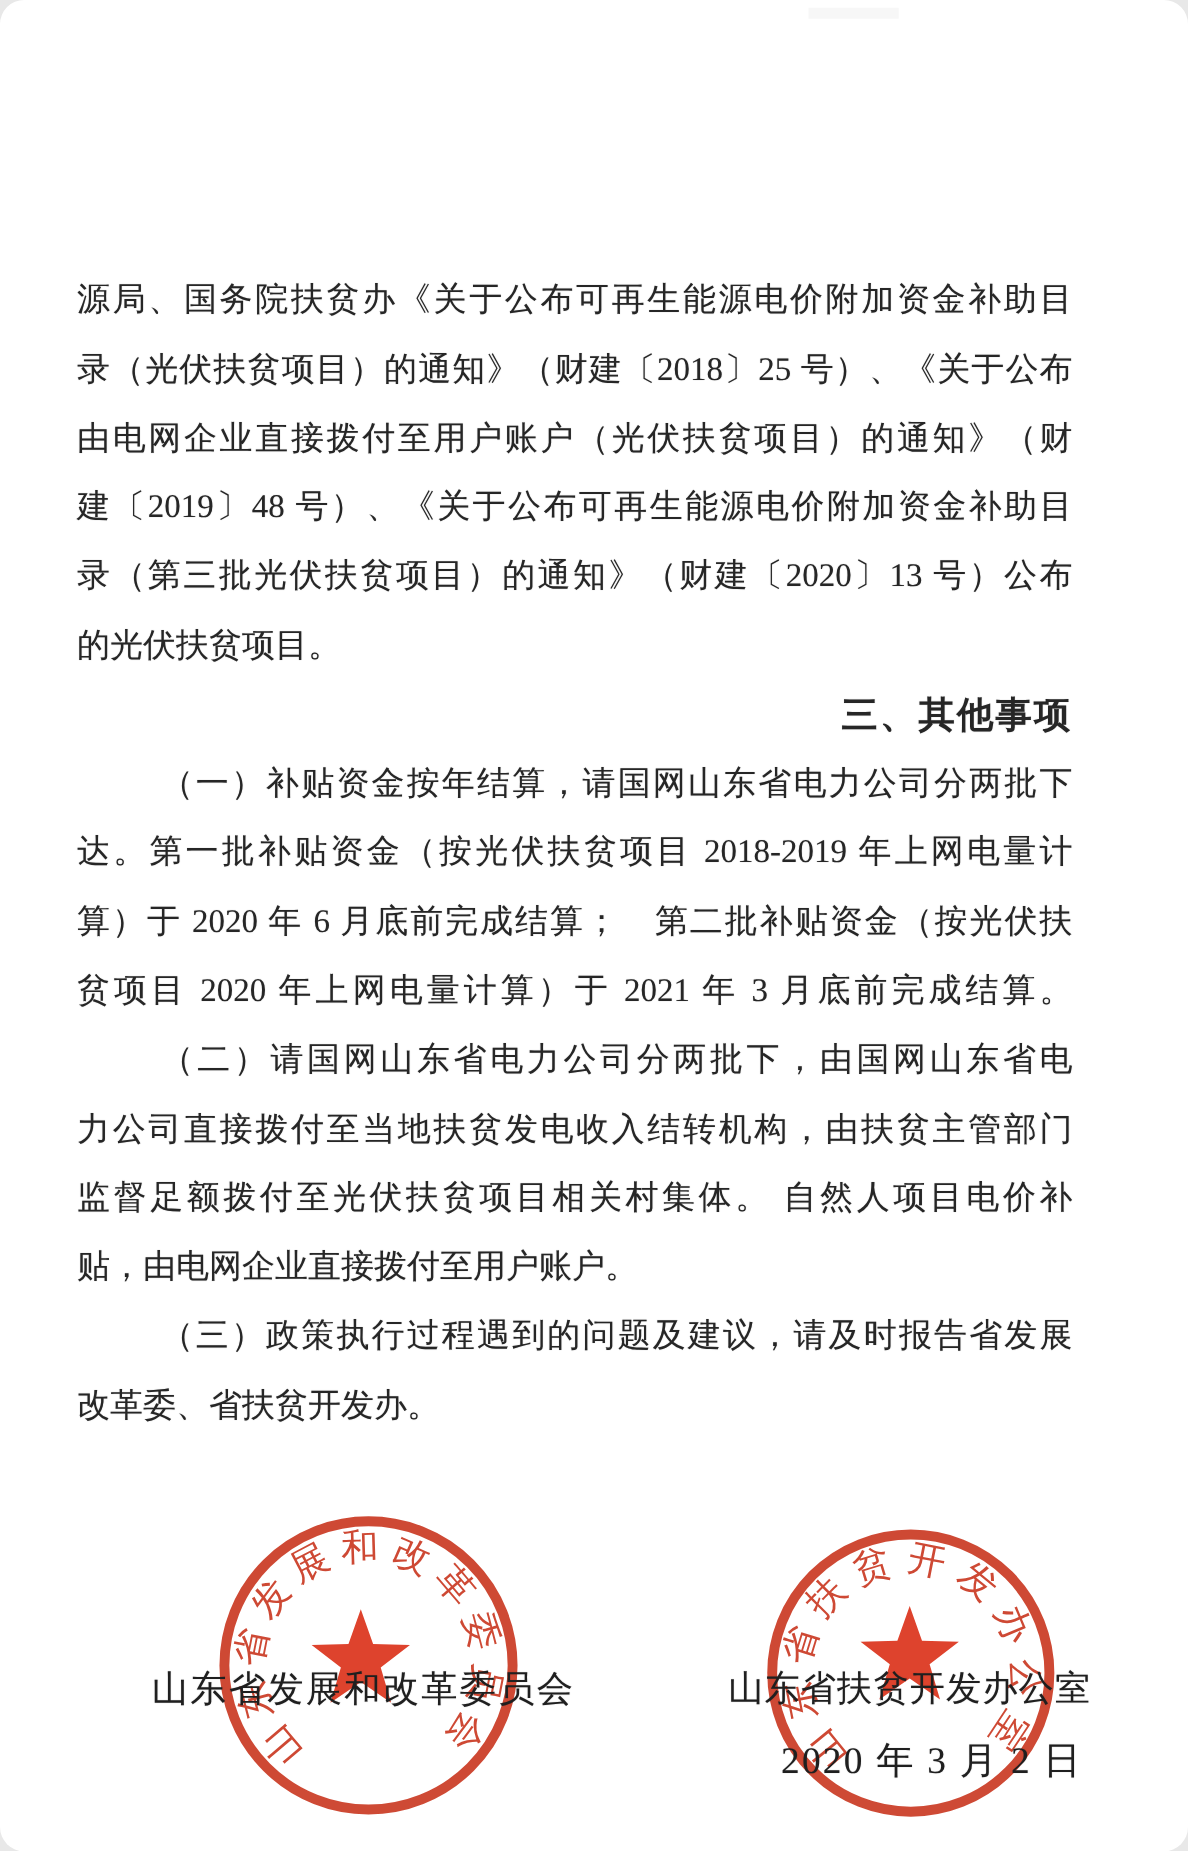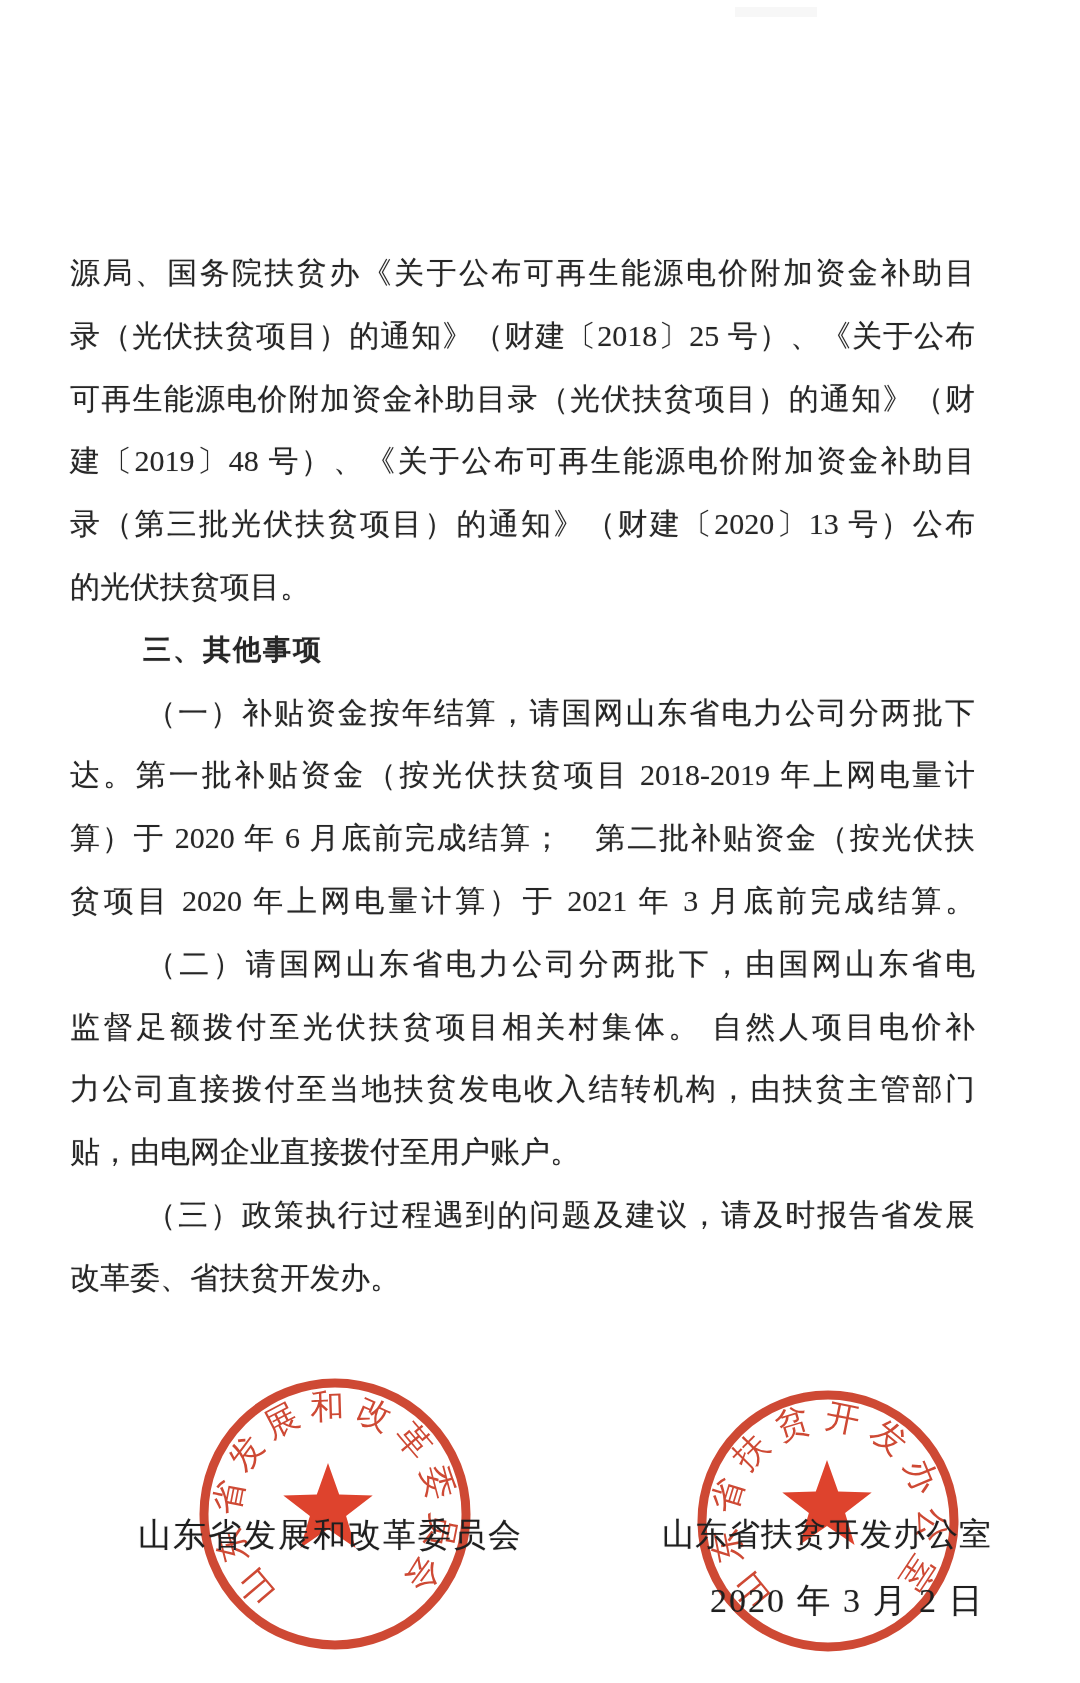--- a/index.html
+++ b/index.html
@@ -4,20 +4,21 @@
 <style>
   html,body{margin:0;padding:0;background:#e8e8e8;}
   .page{
     position:relative;
     width:1080px;height:1683px;
     margin:0 auto;
     background:#ffffff;
     overflow:hidden;
     font-family:"Liberation Serif","DejaVu Serif",serif;
     color:#262626;
+    border-radius:22px;
   }
   .scan-smudge{
     position:absolute;left:735px;top:7px;width:82px;height:10px;
     background:#f7f7f7;
   }
   .body-text{
     position:absolute;left:70px;top:242px;width:905px;
     font-size:30px;
     text-shadow:0 0 1px rgba(40,40,40,.35);
   }
@@ -28,23 +29,24 @@
   }
   .line.justify{
     text-align:justify;
     text-align-last:justify;
     white-space:normal;
   }
   .line.indent{text-indent:76px;font-family:Liberation Serif, serif;}
   .line.heading{
     text-indent:73px;
     font-weight:700;
-    font-size:28px;
+    font-size:33px;
     font-family:"Liberation Sans","DejaVu Sans",sans-serif;
     letter-spacing:2px;
+    text-align:right;
   }
   .seals{
     position:absolute;left:0;top:0;width:1080px;height:1683px;
     z-index:1;pointer-events:none;
   }
   .sealtext{
     font-family:"Liberation Serif","DejaVu Serif",serif;
     font-weight:400;
   }
   .arc-l{font-size:34px;letter-spacing:9px;}
@@ -62,35 +64,35 @@
 </head>
 <body>
 
 <div class="page">
 
   <div class="scan-smudge"></div>
 
   <main class="body-text">
     <div class="line justify">源局、国务院扶贫办《关于公布可再生能源电价附加资金补助目</div>
     <div class="line justify">录（光伏扶贫项目）的通知》（财建〔2018〕25 号）、《关于公布</div>
-    <div class="line justify">可再生能源电价附加资金补助目录（光伏扶贫项目）的通知》（财</div>
+    <div class="line justify">由电网企业直接拨付至用户账户（光伏扶贫项目）的通知》（财</div>
     <div class="line justify">建〔2019〕48 号）、《关于公布可再生能源电价附加资金补助目</div>
     <div class="line justify">录（第三批光伏扶贫项目）的通知》（财建〔2020〕13 号）公布</div>
     <div class="line">的光伏扶贫项目。</div>
 
     <div class="line heading">三、其他事项</div>
 
     <div class="line justify indent">（一）补贴资金按年结算，请国网山东省电力公司分两批下</div>
     <div class="line justify">达。第一批补贴资金（按光伏扶贫项目 2018-2019 年上网电量计</div>
     <div class="line justify">算）于 2020 年 6 月底前完成结算；　第二批补贴资金（按光伏扶</div>
     <div class="line justify">贫项目 2020 年上网电量计算）于 2021 年 3 月底前完成结算。</div>
 
     <div class="line justify indent">（二）请国网山东省电力公司分两批下，由国网山东省电</div>
+    <div class="line justify">力公司直接拨付至当地扶贫发电收入结转机构，由扶贫主管部门</div>
     <div class="line justify">监督足额拨付至光伏扶贫项目相关村集体。 自然人项目电价补</div>
-    <div class="line justify">力公司直接拨付至当地扶贫发电收入结转机构，由扶贫主管部门</div>
     <div class="line">贴，由电网企业直接拨付至用户账户。</div>
 
     <div class="line justify indent">（三）政策执行过程遇到的问题及建议，请及时报告省发展</div>
     <div class="line">改革委、省扶贫开发办。</div>
   </main>
 
   <svg class="seals" viewBox="0 0 1080 1683" aria-hidden="true">
     <defs>
       <path id="arcL" d="M277.4 1590.8 A96 96 0 1 1 392.6 1590.8" fill="none"></path>
       <path id="arcR" d="M772.8 1594.6 A92 92 0 1 1 883.2 1594.6" fill="none"></path>

